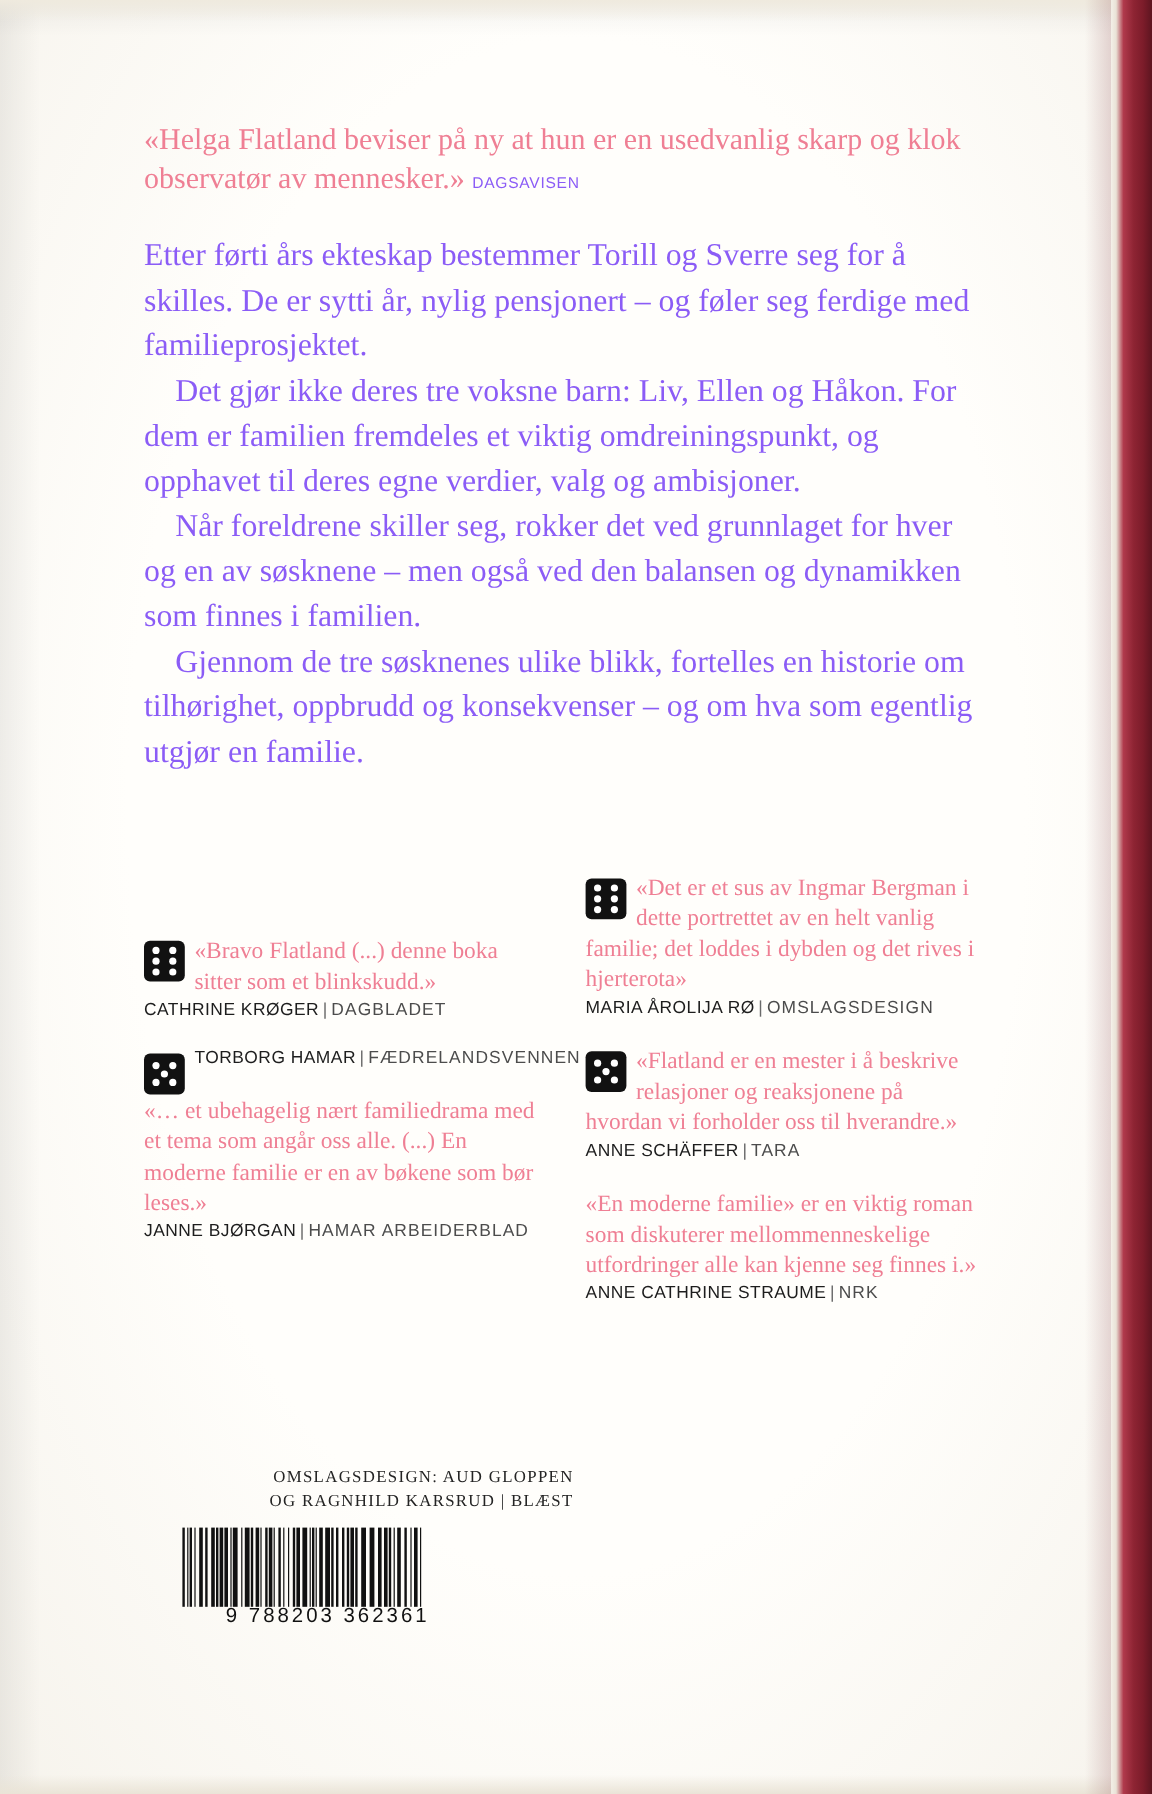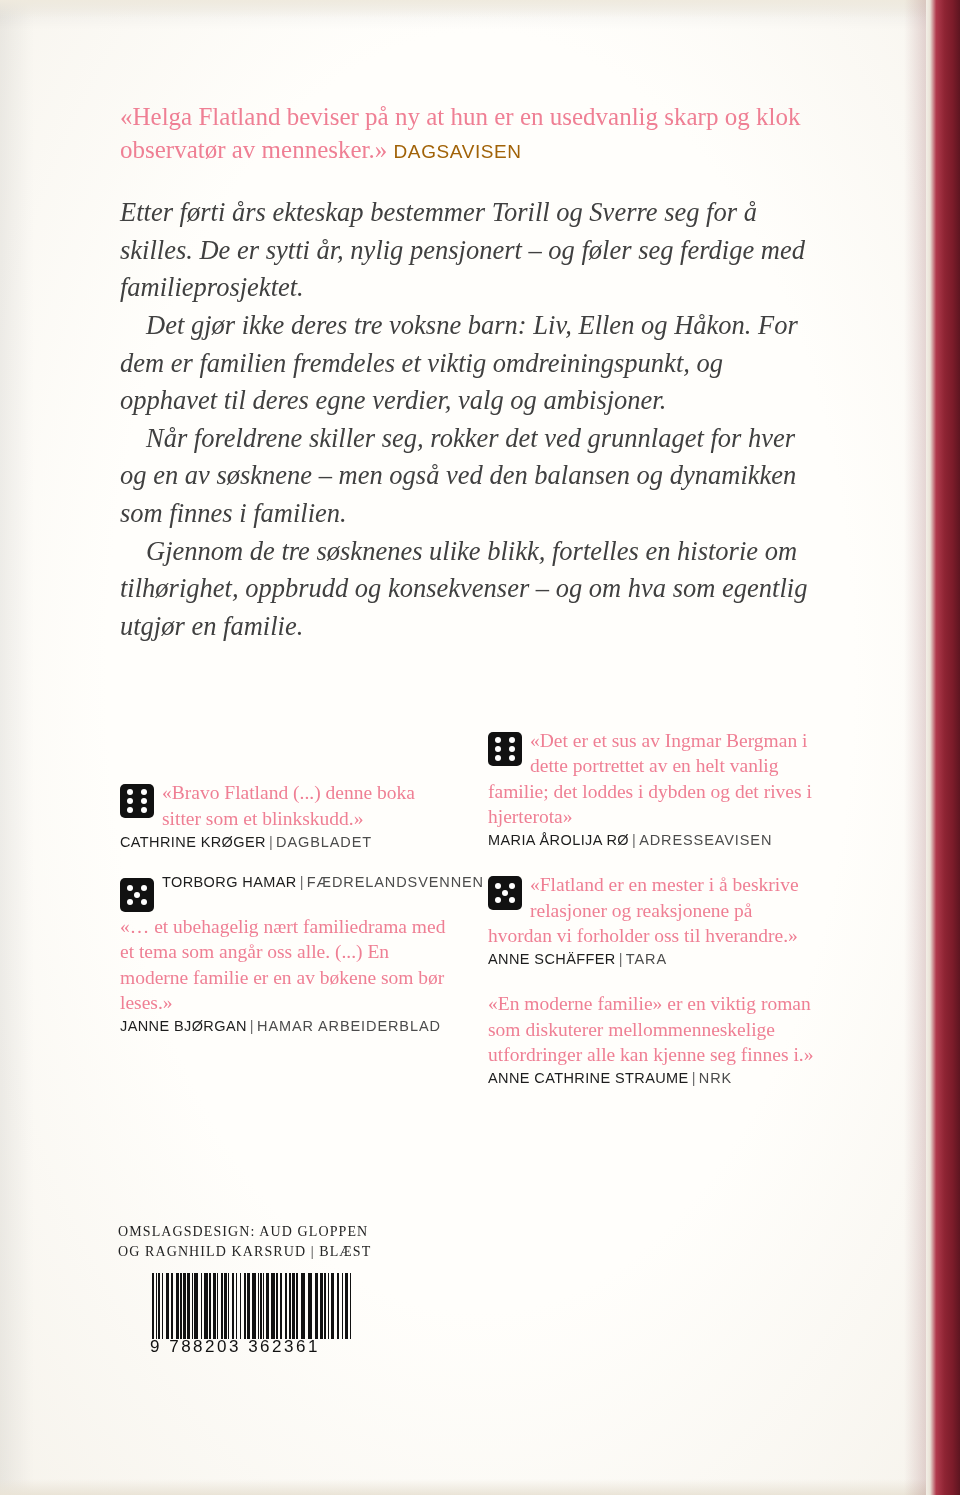--- a/index.html
+++ b/index.html
@@ -74,32 +74,31 @@
 
   .pullquote {
     color: #ef7f94;
     font-size: 25px;
     line-height: 1.32;
     font-family: "Liberation Serif", serif;
     margin: 0 0 28px 0;
   }
   .pullquote .src {
     font-family: "Liberation Sans", sans-serif;
-    font-size: 19px;
+    font-size: 13px;
     letter-spacing: 0.6px;
-    color: #a16207;
+    color: #8b5cf6;
   }
 
   .blurb {
-    color: #404040;
+    color: #8b5cf6;
     font-size: 26.5px;
     line-height: 1.42;
     font-family: "Liberation Serif", serif;
     margin: 0;
-    font-style: italic;
   }
   .blurb p {
     margin: 0;
   }
   .blurb p + p {
     text-indent: 26px;
   }
 
   
   #reviews {
@@ -158,20 +157,21 @@
     background: #ffffff;
     border-radius: 50%;
   }
 
   
   #footer {
     position: absolute;
     left: 118px;
     top: 1222px;
     width: 360px;
+    text-align: right;
   }
   .design-credit {
     font-family: "Liberation Serif", serif;
     font-size: 14px;
     letter-spacing: 1.1px;
     color: #242424;
     line-height: 1.45;
     margin-bottom: 10px;
   }
   #logo {
@@ -304,21 +304,21 @@
         <div class="dice">
             <span class="pip" style="left: 7px; top: 5px;"></span>
             <span class="pip" style="left: 21px; top: 5px;"></span>
             <span class="pip" style="left: 7px; top: 14px;"></span>
             <span class="pip" style="left: 21px; top: 14px;"></span>
             <span class="pip" style="left: 7px; top: 23px;"></span>
             <span class="pip" style="left: 21px; top: 23px;"></span>
           </div>
         <div class="review-text">«Det er et sus av Ingmar Bergman i dette portrettet av en helt vanlig familie; det loddes i dybden og det rives i hjerterota»</div>
         <div class="credit">
-          <span>MARIA ÅROLIJA RØ</span><span class="bar">|</span><span class="outlet">ADRESSEAVISEN</span>
+          <span>MARIA ÅROLIJA RØ</span><span class="bar">|</span><span class="outlet">OMSLAGSDESIGN</span>
         </div>
       </div>
 
       <div class="review">
         <div class="dice">
             <span class="pip" style="left: 7px; top: 7px;"></span>
             <span class="pip" style="left: 21px; top: 7px;"></span>
             <span class="pip" style="left: 14px; top: 14px;"></span>
             <span class="pip" style="left: 7px; top: 21px;"></span>
             <span class="pip" style="left: 21px; top: 21px;"></span>

